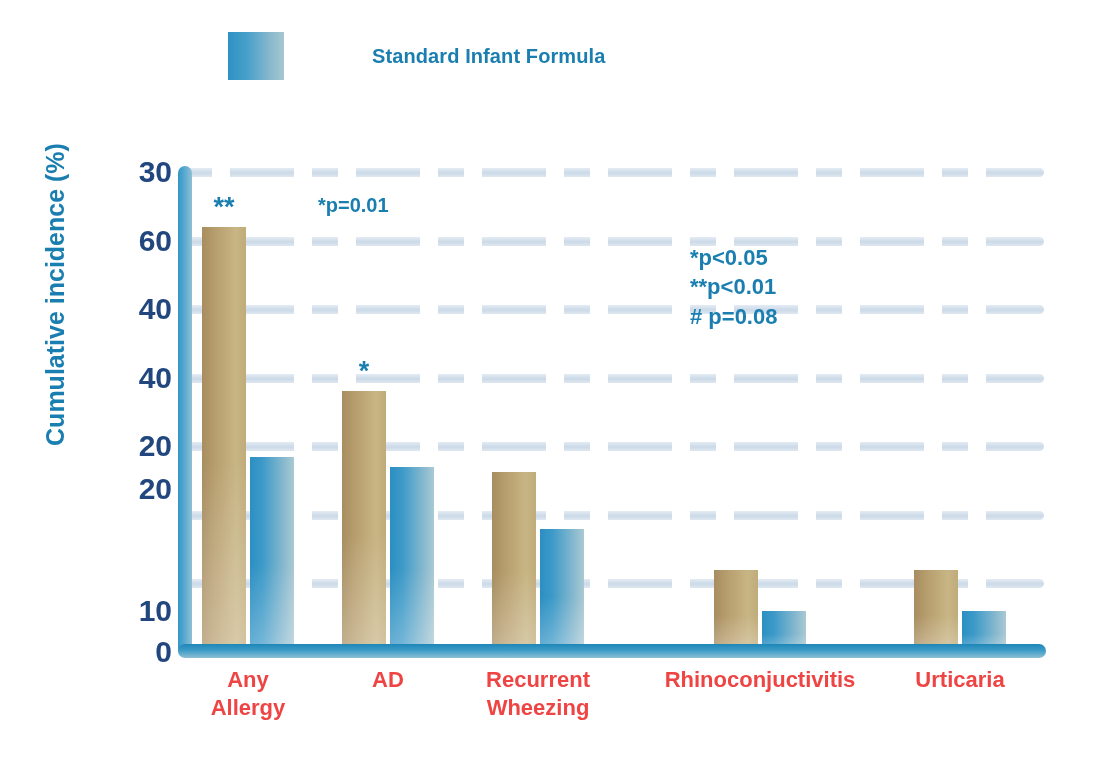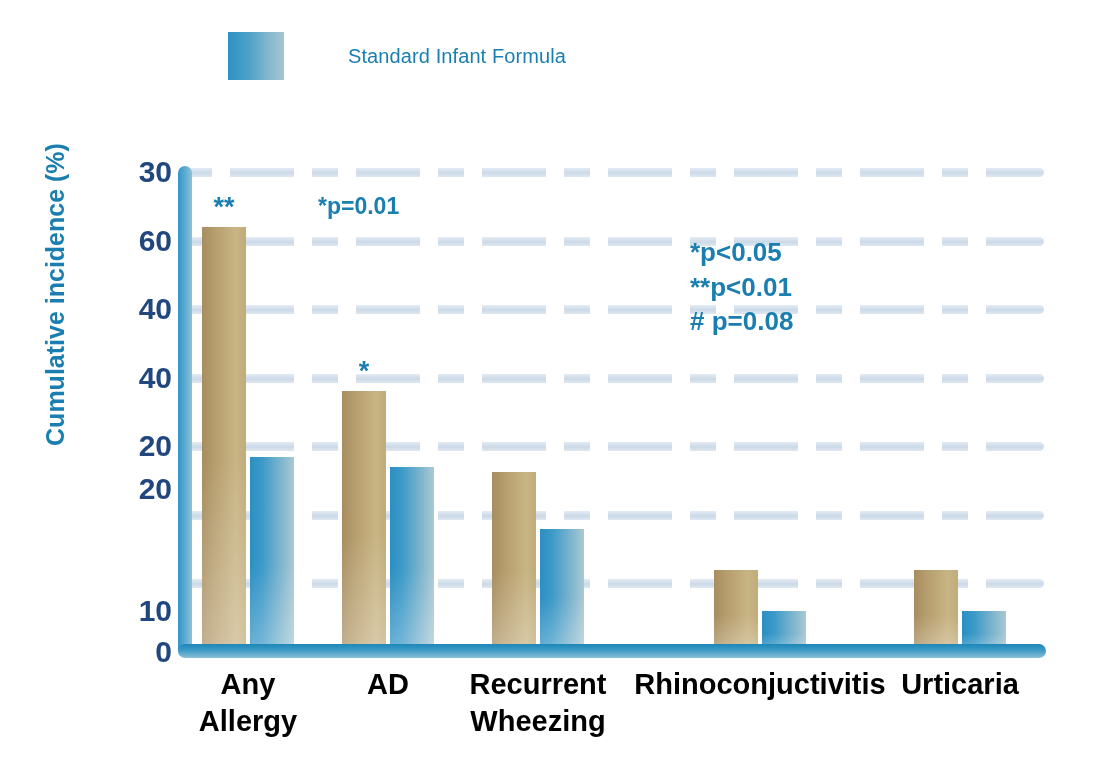--- a/index.html
+++ b/index.html
@@ -35,24 +35,24 @@
     height: 48px;
     flex: 0 0 56px;
   }
   .legend-swatch.blue {
     background: linear-gradient(to right, #2f92c4 0%, #49a0c9 35%, #88b9cd 75%, #a6c6d1 100%);
   }
   .legend-swatch.tan {
     background: linear-gradient(to right, #a98f60 0%, #bda473 45%, #cdb988 100%);
   }
   .legend-label {
-    margin-left: 64px;
+    margin-left: 88px;
     color: #1a7fb0;
     font-size: 20px;
-    font-weight: 400;
+    font-weight: 700;
     letter-spacing: 0.1px;
     white-space: nowrap;
   }
 
   
   .plot-area {
     position: absolute;
     left: 186px;
     top: 172px;
     width: 858px;
@@ -189,50 +189,51 @@
     transform: translate(-50%, -100%);
     white-space: nowrap;
     z-index: 4;
     line-height: 1;
   }
 
   
   .annotation {
     position: absolute;
     color: #1a7fb0;
-    font-size: 23px;
+    font-size: 20px;
     font-weight: 700;
     white-space: nowrap;
     z-index: 4;
     line-height: 1;
   }
   .pvalue-key {
     position: absolute;
     color: #1a7fb0;
-    font-size: 26px;
+    font-size: 22px;
     font-weight: 700;
     line-height: 1.33;
     z-index: 4;
     white-space: nowrap;
+    margin-top: 8px;
   }
 
   
   .x-labels {
     position: absolute;
     left: 186px;
     top: 666px;
     width: 858px;
     height: 100px;
   }
   .x-label {
     position: absolute;
     top: 0;
     text-align: center;
-    color: #000000;
-    font-size: 29px;
+    color: #ef4444;
+    font-size: 22px;
     font-weight: 700;
     line-height: 1.26;
     transform: translateX(-50%);
   }
 </style>
 </head>
 <body>
 
 <div id="chart-root">
 

